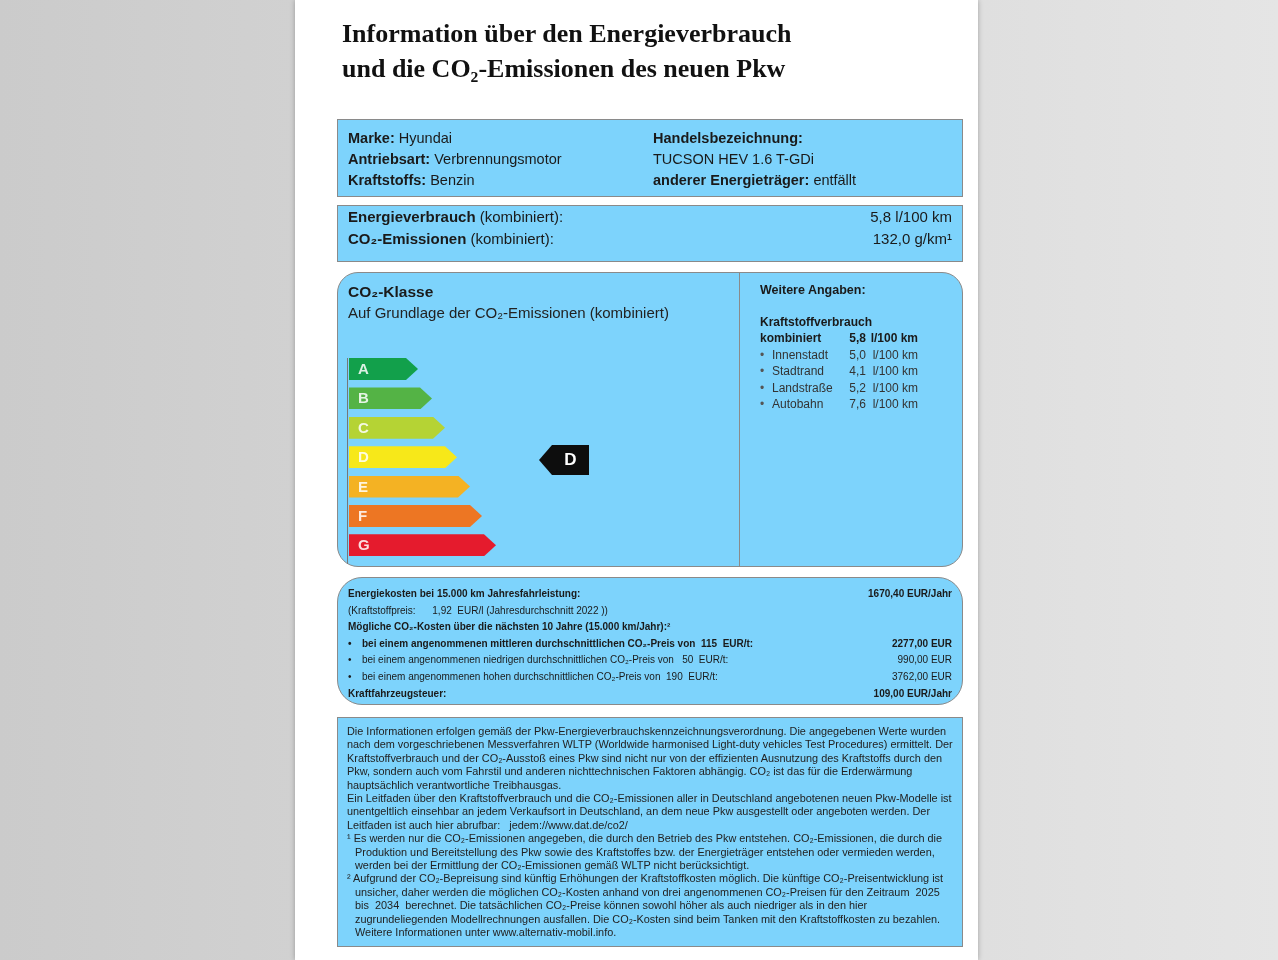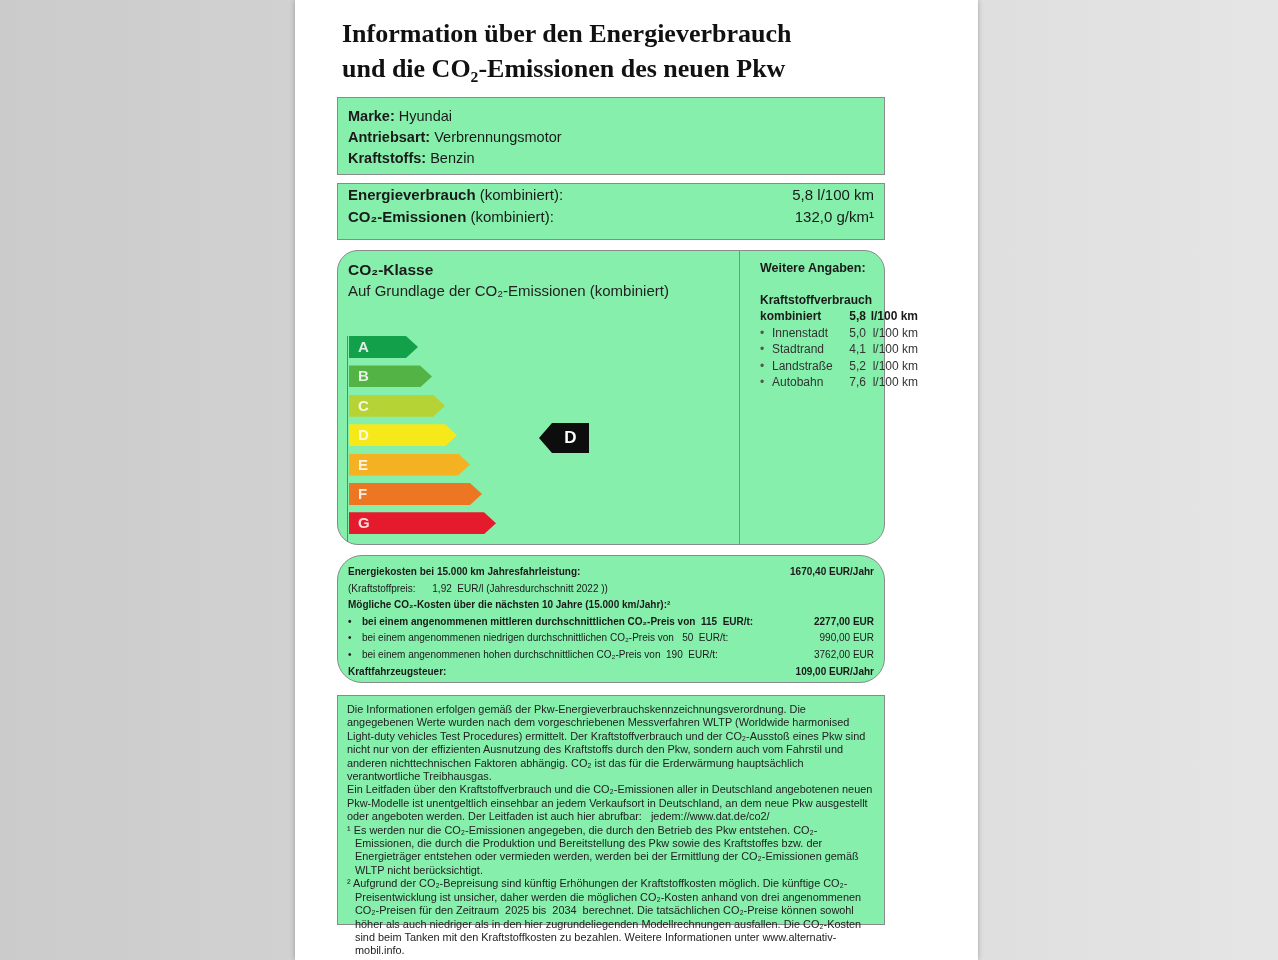--- a/index.html
+++ b/index.html
@@ -15,21 +15,21 @@
     background:#ffffff; box-shadow:0 0 5px rgba(0,0,0,0.28);
   }
   .content { position:absolute; left:42px; top:0; width:600px; height:960px; }
 
   .doc-title {
     position:absolute; left:5px; top:16px; width:595px;
     font-family:"Liberation Serif","DejaVu Serif",serif;
     font-weight:bold; font-size:26px; line-height:35px; color:#111;
   }
 
-  .box { position:absolute; left:0; width:548px; border:1px solid #8a8a8a; background:#86efac; }
+  .box { position:absolute; left:0; width:626px; border:1px solid #8a8a8a; background:#7dd3fc;margin-top:22px; }
 
   
   .box-vehicle { top:97px; height:78px; padding:8px 10px; display:flex; font-size:14.5px; line-height:21px; }
   .veh-col-left { width:305px; }
   .veh-col-right { flex:1; }
   .lbl { font-weight:bold; }
 
   
   .box-consumption { top:183px; height:57px; padding:0 10px; font-size:15px; line-height:21.5px; }
   .cons-row { display:flex; }
@@ -96,20 +96,25 @@
       <div>Information über den Energieverbrauch</div>
       <div>und die CO₂-Emissionen des neuen Pkw</div>
     </div>
 
     <div class="box box-vehicle">
       <div class="veh-col-left">
         <div><span class="lbl">Marke:</span> <span>Hyundai</span></div>
         <div><span class="lbl">Antriebsart:</span> <span>Verbrennungsmotor</span></div>
         <div><span class="lbl">Kraftstoffs:</span> <span>Benzin</span></div>
       </div>
+      <div class="veh-col-right">
+        <div class="lbl">Handelsbezeichnung:</div>
+        <div>TUCSON HEV 1.6 T-GDi</div>
+        <div><span class="lbl">anderer Energieträger:</span> <span>entfällt</span></div>
+      </div>
     </div>
 
     <div class="box box-consumption">
       <div class="cons-row">
         <span><span class="lbl">Energieverbrauch</span><span> (kombiniert):</span></span>
         <span class="val">5,8 l/100 km</span>
       </div>
       <div class="cons-row">
         <span><span class="lbl">CO₂-Emissionen</span><span> (kombiniert):</span></span>
         <span class="val">132,0 g/km¹</span>

